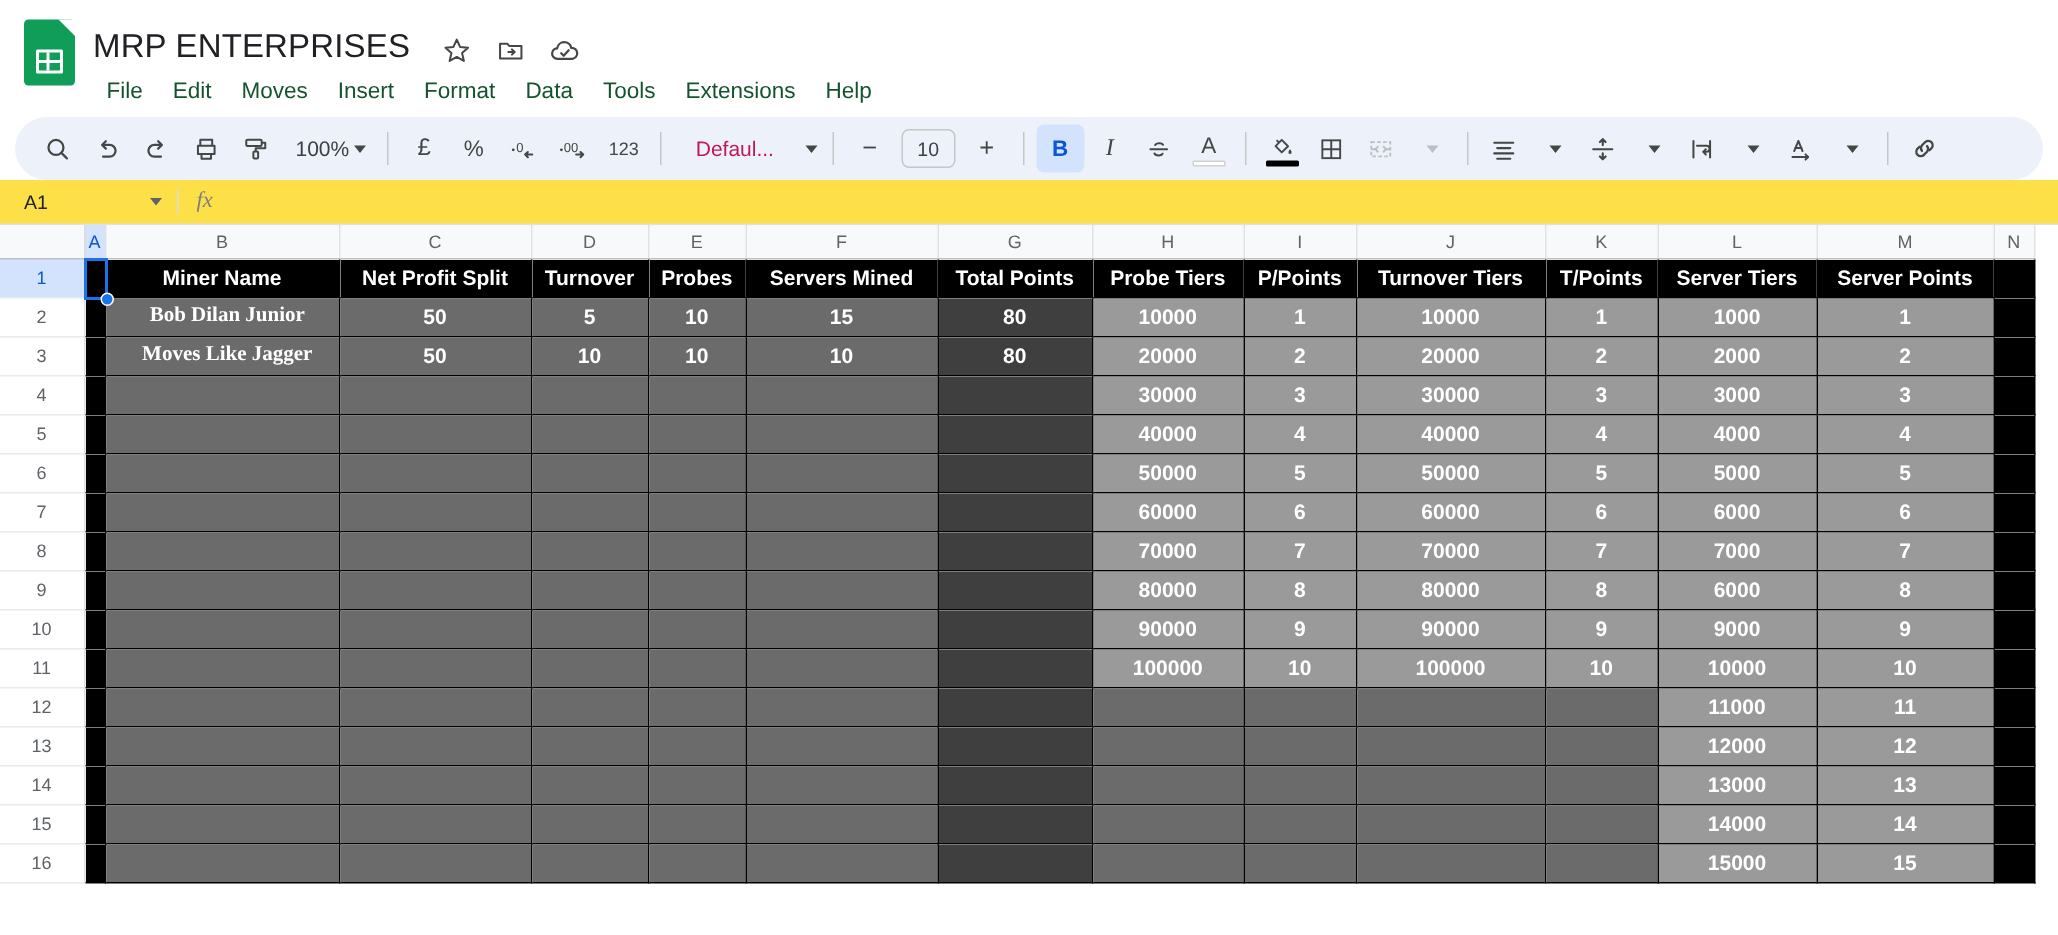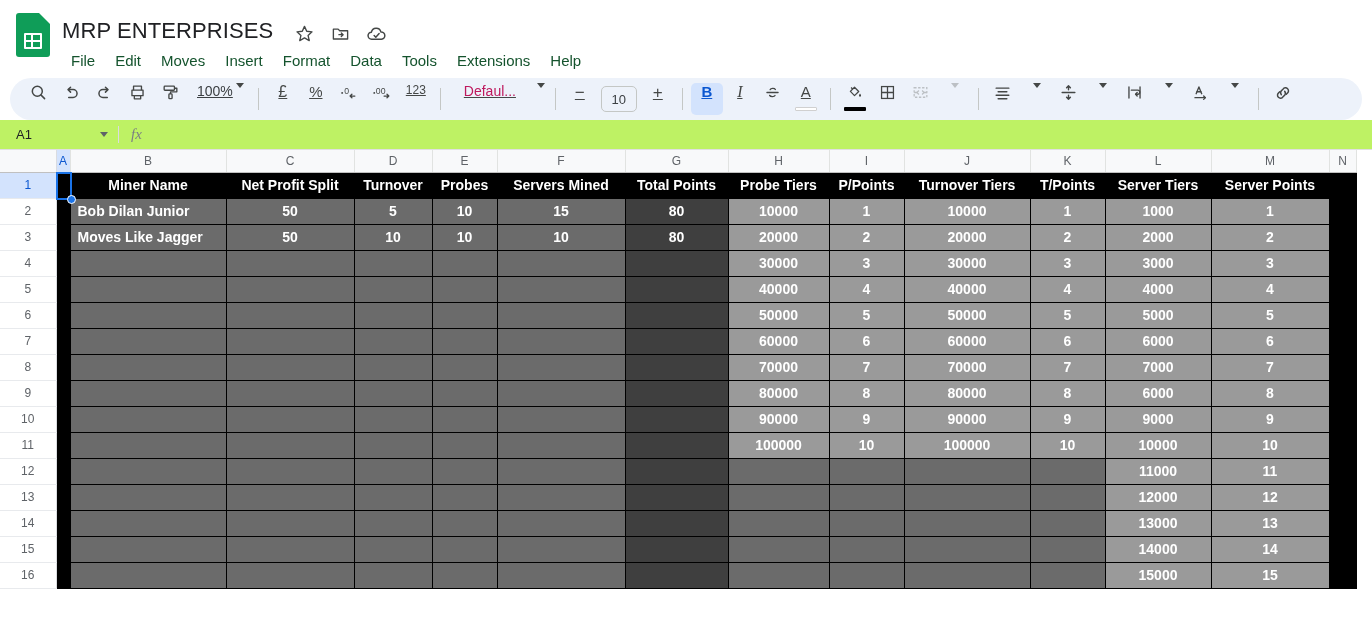--- a/index.html
+++ b/index.html
@@ -43,43 +43,43 @@
   }
 
   
   .toolbar {
     margin: 0 10px; height: 42px;
     background:#edf2fa; border-radius:24px;
     display:flex; align-items:center; padding: 0 12px; gap: 1px;
   }
   .tb {
     height:32px; min-width:32px; padding:0 5px;
-    display:flex; justify-content:center;
-    border-radius:5px; color:#444746; cursor:pointer; font-size:14px; position:relative;text-decoration:underline;
+    display:flex; align-items:center; justify-content:center;
+    border-radius:5px; color:#444746; cursor:pointer; font-size:14px; position:relative;
   }
   .tb.active { background:#d3e3fd; color:#0b57d0; }
   .tb.disabled { color:#b8bcc0; }
   .tb svg { display:block; }
   .tb-sep { width:1px; height:22px; background:#c4c7c5; margin:0 7px; flex:none; }
   .tb-zoom { font-size:14px; color:#3c4043; padding:0 6px 0 10px; }
   .caret { width:0;height:0;border-left:4px solid transparent;border-right:4px solid transparent;border-top:5px solid #444746; margin-left:3px; }
   .tb-font { font-size:14px; color:#be185d; padding:0 4px 0 10px; width:80px; text-align:left; white-space:nowrap; overflow:hidden; }
   .fontsize-box {
     width:36px; height:26px; border:1px solid #c4c7c5; border-radius:5px;
     display:flex; align-items:center; justify-content:center;
     font-size:13px; color:#3c4043; background:#edf2fa; margin:0 4px;
   }
   .tb-bold { font-weight:700; font-size:15px; }
   .tb-italic { font-style:italic; font-family:"Liberation Serif", serif; font-size:16px; }
   .swatch-underline { position:absolute; left:5px; right:5px; bottom:4px; height:4px; border-radius:1px; }
 
   
   .formulabar {
     height:30px; display:flex; align-items:center;
-    border-bottom:1px solid #e0e0e0; background:#bef264;
+    border-bottom:1px solid #e0e0e0; background:#fde047;
     padding-left:0;
   }
   .namebox {
     width:118px; height:100%; display:flex; align-items:center; justify-content:space-between;
     padding:0 10px 0 16px; font-size:13px; color:#202124;
   }
   .namebox .caret { border-top-color:#5f6368; }
   .fb-sep { width:1px; height:17px; background:#dadce0; }
   .fx { font-family:"Liberation Serif", serif; font-style:italic; font-size:15px; color:#7b7f83; padding:0 12px; }
   .formula-input { flex:1; height:100%; border:none; outline:none; font-size:13px; color:#202124; background:transparent; font-family:"Liberation Sans", sans-serif; }
@@ -107,21 +107,21 @@
     height:26px; font-size:14px; font-weight:700; color:#fff;
     text-align:center; vertical-align:middle;
     border-right:1px solid #000; border-bottom:1px solid #000;
     white-space:nowrap; overflow:hidden;
   }
   td.cell.hdrrow { background:#000; }
   td.cell.black  { background:#000; }
   td.cell.gmid   { background:#6b6b6b; }
   td.cell.gdark  { background:#3f3f3f; }
   td.cell.glight { background:#9a9a9a; }
-  td.cell.left   { text-align:left; padding-left:7px; }
+  td.cell.left   { text-align:center; padding-left:7px;font-family:Liberation Serif, serif; }
 
   
   .selbox {
     position:absolute; border:2px solid #1a73e8; pointer-events:none;
   }
   .selhandle {
     position:absolute; width:9px; height:9px; background:#1a73e8;
     border:1.5px solid #fff; border-radius:50%;
   }
 </style>

